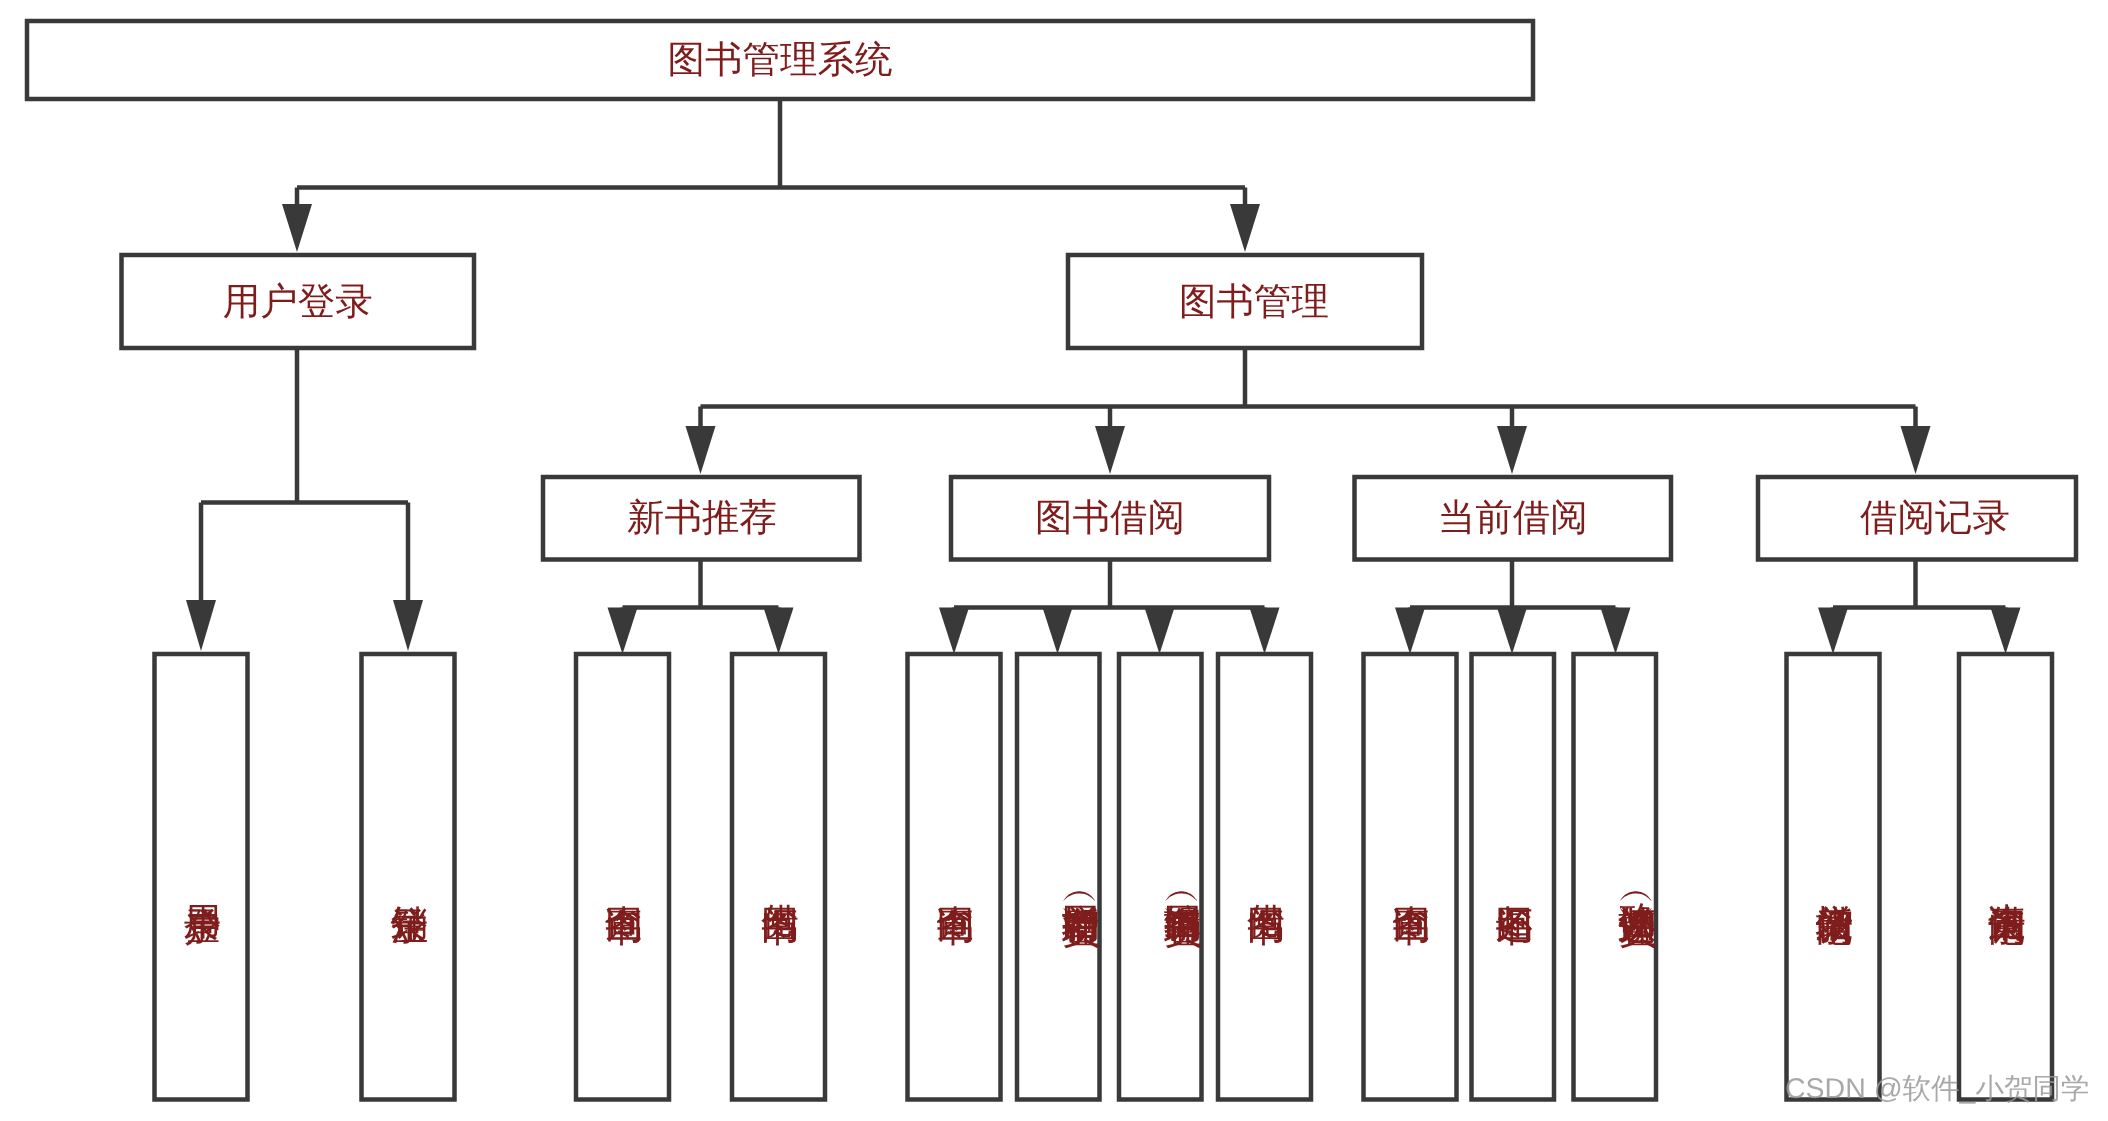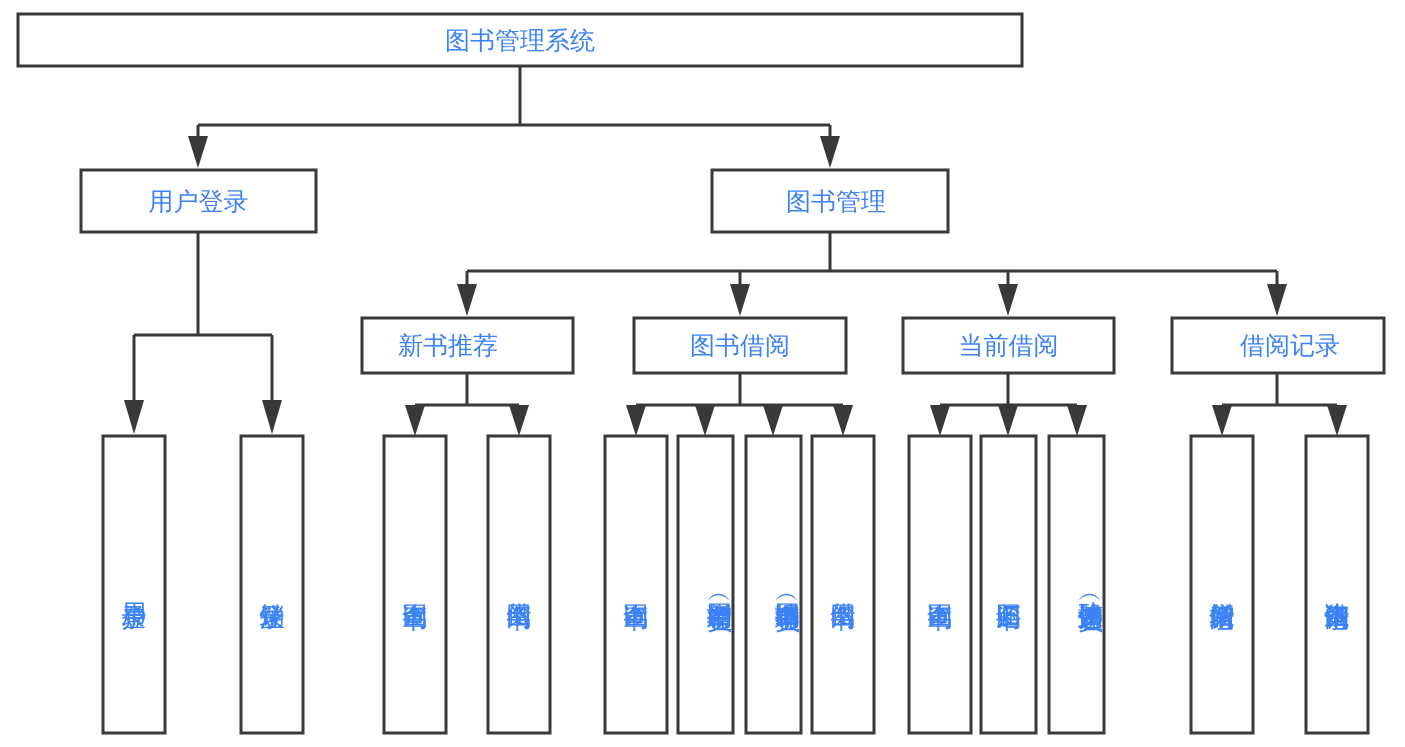--- a/index.html
+++ b/index.html
@@ -39,21 +39,21 @@
   }
   .arrow-head {
     fill: #393939;
     stroke: none;
   }
   .node-label {
     position: absolute;
     display: flex;
     align-items: center;
     justify-content: center;
-    color: #3b82f6;
+    color: #7f1d1d;
     font-family: Liberation Sans, sans-serif;
     line-height: 1.08;
     pointer-events: none;
     text-align: right;
   }
   .node-label.horizontal {
     writing-mode: horizontal-tb;
     font-size: 25px;
   }
   .node-label.vertical {
@@ -191,21 +191,21 @@
 
     <rect class="node-box" x="1191" y="436" width="62" height="297"></rect>
     <rect class="node-box" x="1306" y="436" width="62" height="297"></rect>
   </svg>
 
   <div class="node-label horizontal" style="left:18px; top:14px; width:1004px; height:52px;">图书管理系统</div>
 
   <div class="node-label horizontal" style="left:81px; top:170px; width:235px; height:62px;">用户登录</div>
   <div class="node-label horizontal" style="left:712px; top:170px; width:248px; height:62px;">图书管理</div>
 
-  <div class="node-label horizontal" style="left:362px; top:318px; width:172px; height:55px;">新书推荐</div>
+  <div class="node-label horizontal" style="left:362px; top:318px; width:172px; height:55px;padding-left:20px;">新书推荐</div>
   <div class="node-label horizontal" style="left:634px; top:318px; width:212px; height:55px;border-radius:17px;">图书借阅</div>
   <div class="node-label horizontal" style="left:903px; top:318px; width:211px; height:55px;">当前借阅</div>
   <div class="node-label horizontal" style="left:1172px; top:318px; width:236px; height:55px;border-radius:14px;">借阅记录</div>
 
   <div class="node-label vertical centered" style="left:103px; top:436px; width:62px; height:297px;">用户登录</div>
   <div class="node-label vertical centered" style="left:241px; top:436px; width:62px; height:297px;">注销登录</div>
 
   <div class="node-label vertical centered" style="left:384px; top:436px; width:62px; height:297px;">查询图书</div>
   <div class="node-label vertical centered" style="left:488px; top:436px; width:62px; height:297px;">借阅图书</div>
 
@@ -214,13 +214,14 @@
   <div class="node-label vertical" style="left:746px; top:436px; width:55px; height:297px;">编辑图书（管理员）</div>
   <div class="node-label vertical centered" style="left:812px; top:436px; width:62px; height:297px;">借阅图书</div>
 
   <div class="node-label vertical centered" style="left:909px; top:436px; width:62px; height:297px;">查询图书</div>
   <div class="node-label vertical centered" style="left:981px; top:436px; width:55px; height:297px;">归还图书</div>
   <div class="node-label vertical" style="left:1049px; top:436px; width:55px; height:297px;">确认归还（管理员）</div>
 
   <div class="node-label vertical centered" style="left:1191px; top:436px; width:62px; height:297px;">新增借阅记录</div>
   <div class="node-label vertical centered" style="left:1306px; top:436px; width:62px; height:297px;">查询借阅记录</div>
 
+  <div class="watermark">CSDN @软件_小贺同学</div>
 </div>
 
 </body></html>

